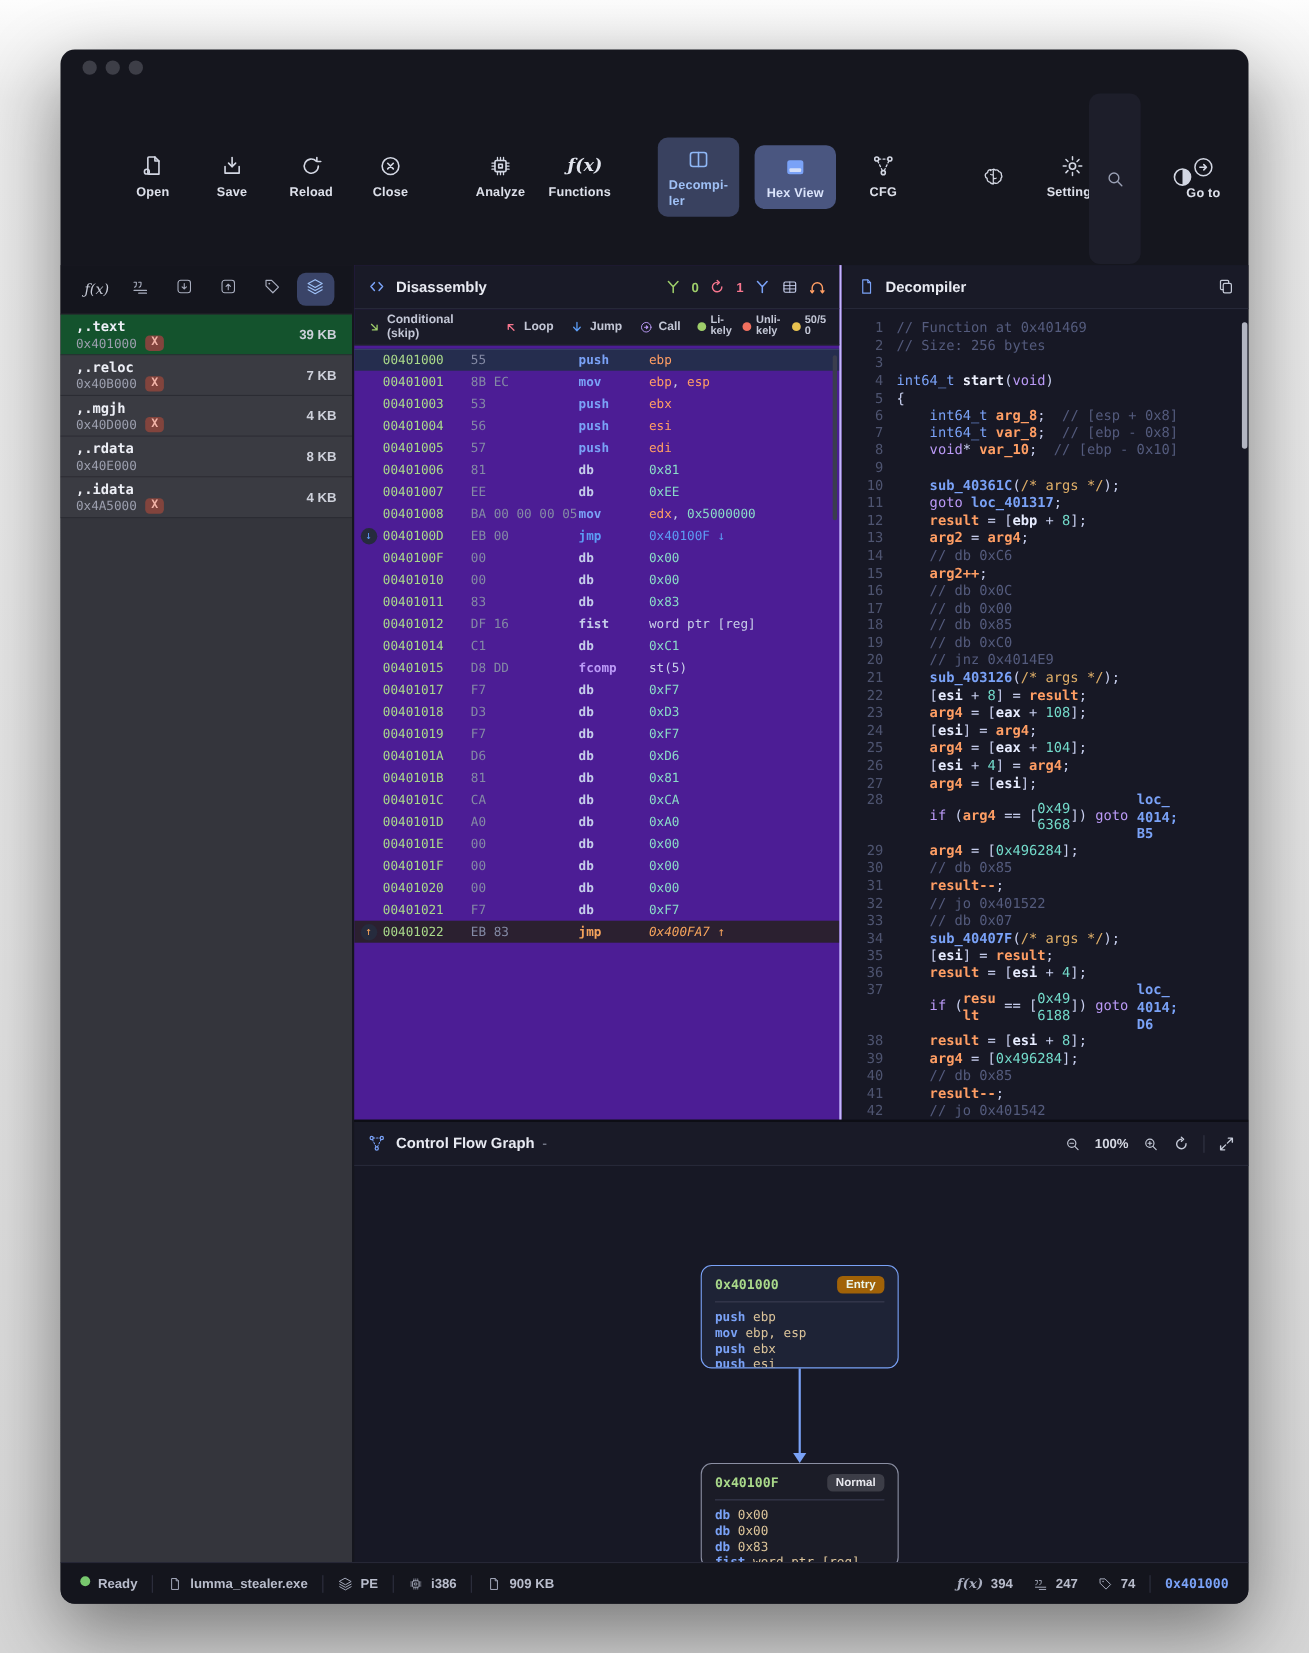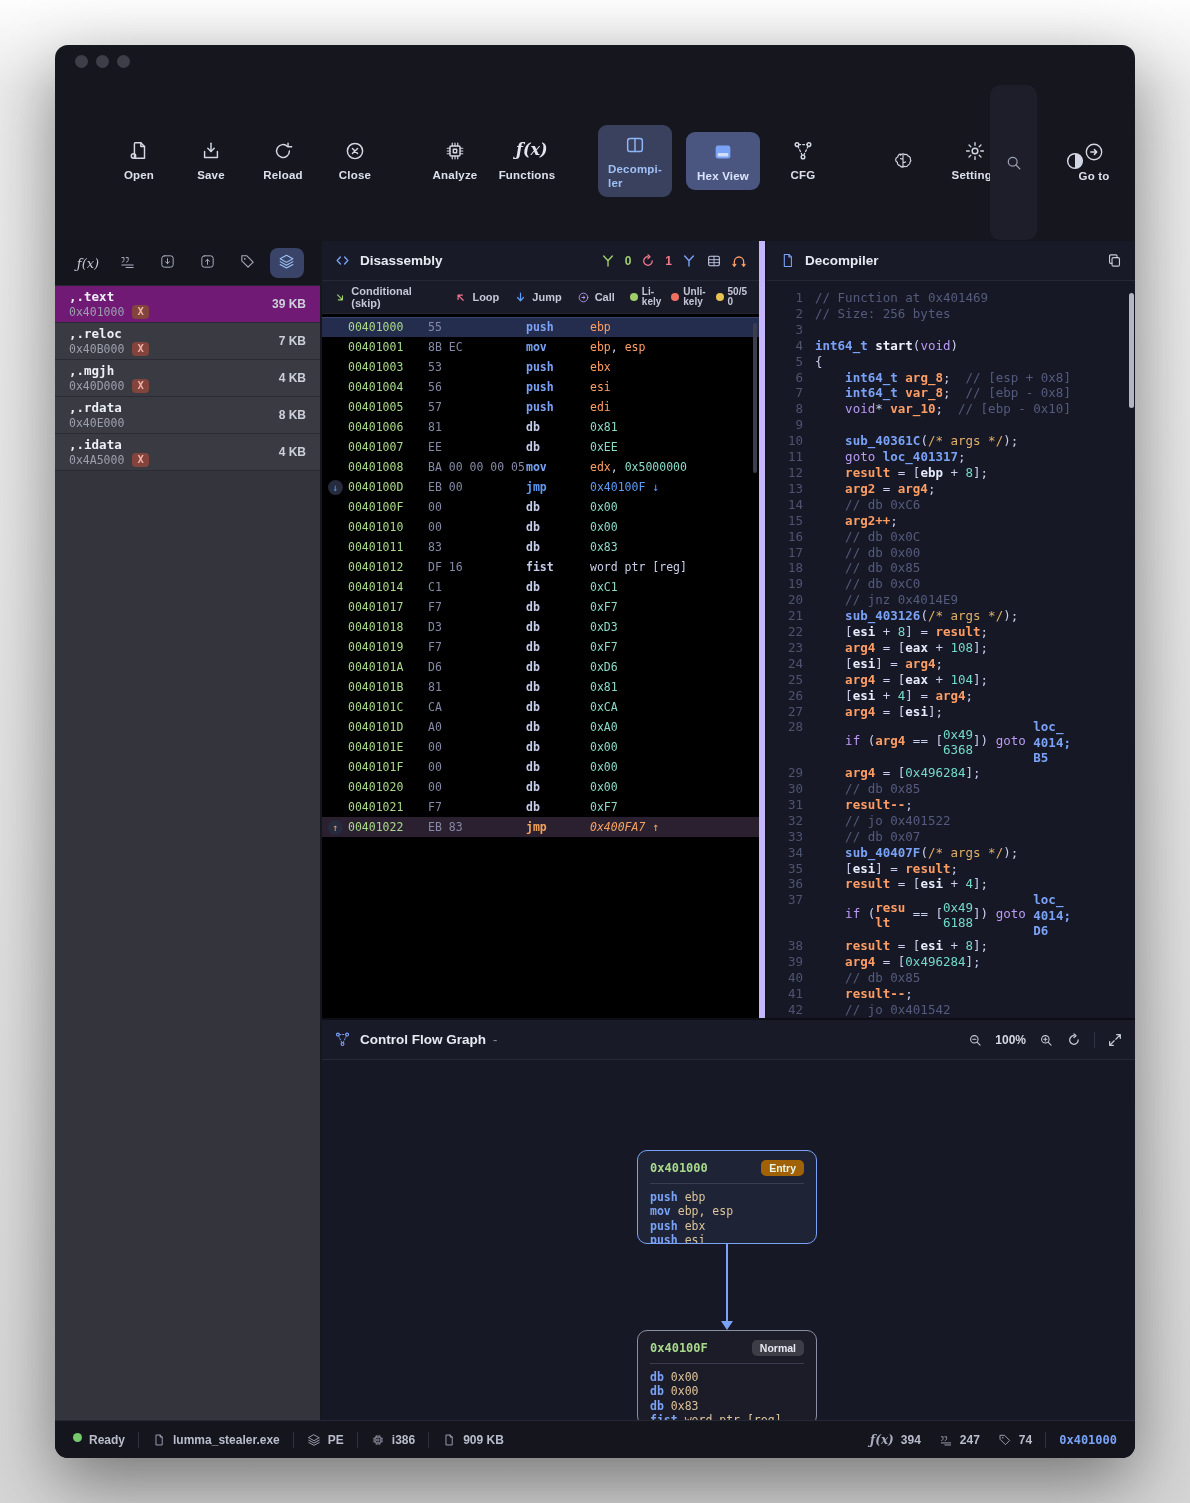--- a/index.html
+++ b/index.html
@@ -44,36 +44,36 @@
 
   
   .sidebar{position:absolute;left:0;top:0;width:265px;height:1179px;background:#34353c;}
   .side-tabs{position:absolute;left:0;top:0;width:100%;height:45px;background:#14151d;display:flex;align-items:center;justify-content:space-between;padding:0 16px;box-sizing:border-box;border-bottom:1px solid #26262e;}
   .side-tab{width:34px;height:30px;display:flex;align-items:center;justify-content:center;border-radius:8px;color:#a9aebf;}
   .side-tab svg{width:17px;height:17px;}
   .side-tab.active{background:#3a4468;color:#9ec1f7;}
   .side-tab .fx-small{font-size:13px;font-style:italic;font-family:"DejaVu Serif",serif;color:#c6cad6;}
   .sections{position:absolute;left:0;top:45px;width:100%;}
   .sec-row{height:36px;padding:0 14px;display:flex;align-items:center;justify-content:space-between;border-bottom:1px solid #2b2c33;background:#3a3b42;}
-  .sec-row.sel{background:#701a75;}
+  .sec-row.sel{background:#14532d;}
   .sec-left{display:flex;flex-direction:column;gap:1px;}
   .sec-name{font-size:12.5px;color:#edeff6;font-weight:700;}
   .sec-addr-line{display:flex;align-items:center;gap:8px;}
   .sec-addr{font-size:11.5px;color:#9c9fae;}
   .x-badge{background:#82443d;color:#f2b4a8;font-size:10.5px;font-weight:700;border-radius:4px;padding:0px 5px 1px;line-height:13px;}
   .sec-size{font-size:12px;font-weight:700;color:#cdd0da;}
 
   
   .panel-head{height:40px;display:flex;align-items:center;padding:0 12px;box-sizing:border-box;border-bottom:1px solid #262838;background:#191a27;}
   .panel-title{font-size:13.5px;font-weight:700;color:#e8eaf2;margin-left:9px;}
   .ph-ic{width:17px;height:17px;color:#7aa2f7;}
   .ph-ic svg{width:100%;height:100%;}
 
   
-  .disasm{position:absolute;left:267px;top:0;width:443px;height:777px;background:#000000;border-right:6px solid #c4b5fd;box-sizing:border-box;}
+  .disasm{position:absolute;left:267px;top:0;width:443px;height:777px;background:#4c1d95;border-right:2px solid #c4b5fd;box-sizing:border-box;}
   .dh-right{margin-left:auto;display:flex;align-items:center;gap:9px;}
   .dh-ico{width:16px;height:16px;}
   .dh-ico svg{width:100%;height:100%;}
   .dh-count{font-size:12px;font-weight:700;}
   .legend{height:32px;display:flex;align-items:center;padding:0 12px;gap:15px;border-bottom:1px solid #23242f;background:#1a1b28;}
   .lg-item{display:flex;align-items:center;gap:5px;font-size:11px;color:#c3c7d6;font-weight:600;}
   .lg-ic{width:13px;height:13px;}
   .lg-ic svg{width:100%;height:100%;}
   .lg-dots{margin-left:auto;display:flex;gap:10px;}
   .lg-dot-item{display:flex;align-items:center;gap:4px;}
@@ -104,21 +104,21 @@
   .decomp{position:absolute;left:712px;top:0;width:368px;height:777px;background:#171825;}
   .dc-copy{margin-left:auto;width:17px;height:17px;color:#c5cad8;}
   .dc-copy svg{width:100%;height:100%;}
   .dc-body{position:absolute;left:0;top:40px;right:0;bottom:0;overflow:hidden;padding:9px 6px 0 6px;}
   .dc-line{display:flex;align-items:flex-start;font-size:12.5px;line-height:15.9px;}
   .dc-num{width:30px;flex:none;text-align:right;color:#4e5470;padding-right:12px;}
   .dc-code{white-space:pre-wrap;word-break:normal;flex:1;color:#c8cfef;}
   .tk-pl{color:#c8cfef;}
   .tk-cm{color:#545b7d;}
   .tk-kw{color:#bb9af7;}
-  .tk-ty{color:#7aa2f7;font-weight:700;}
+  .tk-ty{color:#7aa2f7;font-weight:400;}
   .tk-fn{color:#7aa2f7;font-weight:700;}
   .tk-var{color:#ff9e64;font-weight:700;}
   .tk-num{color:#73daca;}
   .tk-reg{color:#e6ebfe;font-weight:700;}
   .tk-wb{color:#eef1fe;font-weight:700;}
   .tk-args{color:#e0af68;}
   .tk-stack{display:inline-flex;flex-direction:column;vertical-align:middle;line-height:15.2px;}
   .dc-scroll{position:absolute;right:1px;top:52px;width:5px;height:115px;border-radius:3px;background:#b2b5c2;}
 
   
@@ -529,20 +529,27 @@
             <span class="d-bytes">DF 16</span>
             <span class="d-mn mn-w">fist</span>
             <span><span class="op-pl">word ptr [reg]</span></span>
           </div>
           <div class="d-row mono">
             <span class="gut"></span>
             <span class="d-addr">00401014</span>
             <span class="d-bytes">C1</span>
             <span class="d-mn mn-w">db</span>
             <span><span class="op-num">0xC1</span></span>
+          </div>
+          <div class="d-row mono">
+            <span class="gut"></span>
+            <span class="d-addr">00401015</span>
+            <span class="d-bytes">D8 DD</span>
+            <span class="d-mn mn-p">fcomp</span>
+            <span><span class="op-pl">st(5)</span></span>
           </div>
           <div class="d-row mono">
             <span class="gut"></span>
             <span class="d-addr">00401017</span>
             <span class="d-bytes">F7</span>
             <span class="d-mn mn-w">db</span>
             <span><span class="op-num">0xF7</span></span>
           </div>
           <div class="d-row mono">
             <span class="gut"></span>

